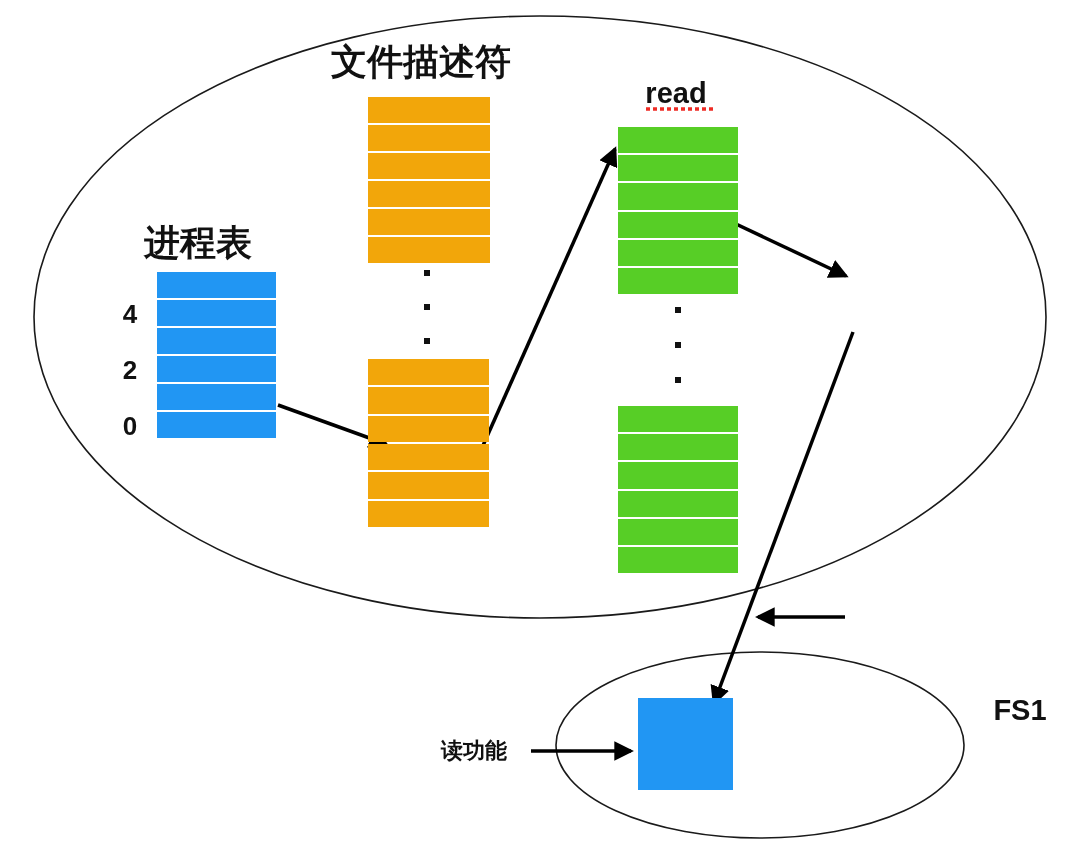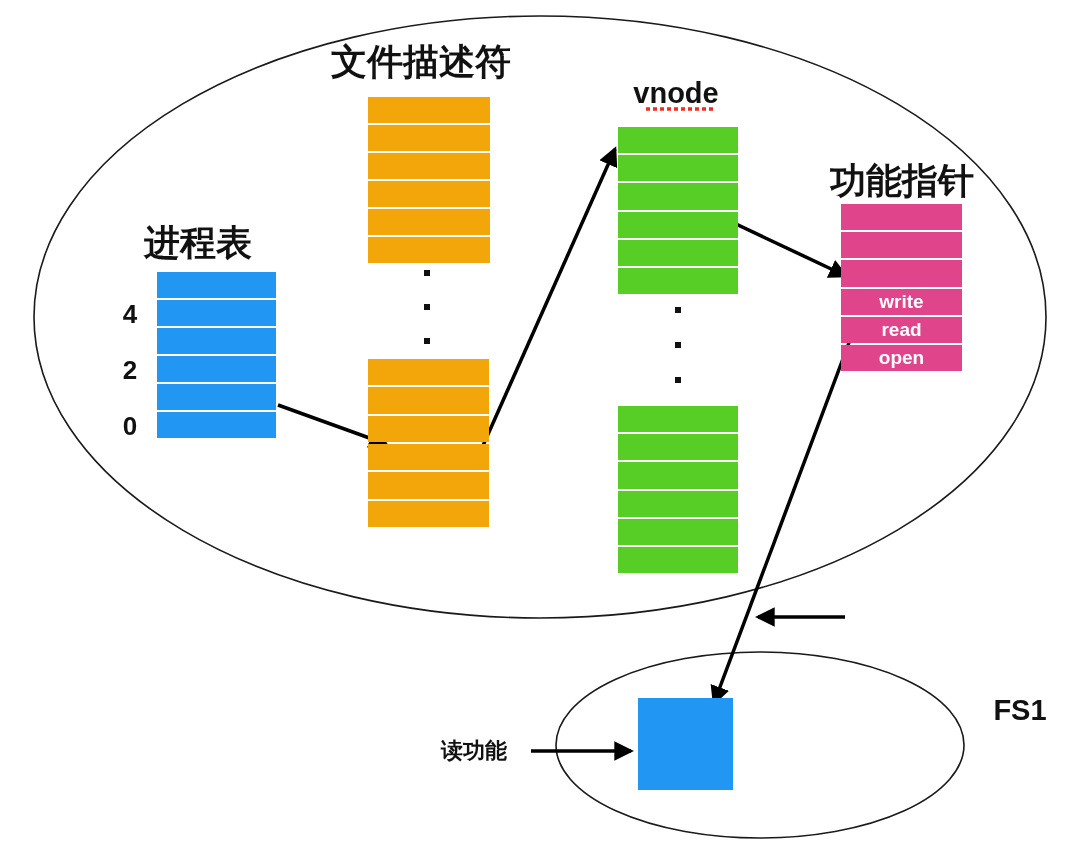--- a/index.html
+++ b/index.html
@@ -61,23 +61,22 @@
 
     <line x1="845" y1="617" x2="758" y2="617" style="stroke:var(--line_black)" stroke-width="3.5" marker-end="url(#arrow)"></line>
 
     <line x1="531" y1="751" x2="631" y2="751" style="stroke:var(--line_black)" stroke-width="3.5" marker-end="url(#arrow)"></line>
   </svg>
 
   <div class="lbl lbl-cn" style="left:198px; top:243px;">进程表</div>
 
   <div class="lbl lbl-cn" style="left:421px; top:62px;">文件描述符</div>
 
-  <div class="lbl lbl-en" style="left:676px; top:93px;">vnode</div>
+  <div class="lbl lbl-en" style="left:676px; top:93px;">read</div>
 
-  <div class="lbl lbl-cn" style="left:902px; top:181px;">功能指针</div>
 
 
   <div class="lbl lbl-en" style="left:1020px; top:710px;">FS1</div>
 
   <div class="lbl lbl-cn" style="left:474px; top:751px; font-size:22px;">读功能</div>
 
   <div class="lbl lbl-num" style="left:130px; top:314px;">4</div>
   <div class="lbl lbl-num" style="left:130px; top:370px;">2</div>
   <div class="lbl lbl-num" style="left:130px; top:426px;">0</div>
 
@@ -119,34 +118,20 @@
 
   <div class="tbl t-green" style="left:618px; top:406px; width:120px; height:167px;">
       <div class="row"></div>
       <div class="row"></div>
       <div class="row"></div>
       <div class="row"></div>
       <div class="row"></div>
       <div class="row"></div>
     </div>
 
-  <div class="tbl t-pink" style="left:841px; top:204px; width:121px; height:167px;">
-    <div class="row"></div>
-    <div class="row"></div>
-    <div class="row"></div>
-    <div class="row">
-      <span>write</span>
-    </div>
-    <div class="row">
-      <span>read</span>
-    </div>
-    <div class="row">
-      <span>open</span>
-    </div>
-  </div>
 
   <div class="dotcol" style="left:424px; top:270px; gap:28px;">
     <div class="dot"></div>
     <div class="dot"></div>
     <div class="dot"></div>
   </div>
 
   <div class="dotcol" style="left:675px; top:307px; gap:29px;">
     <div class="dot"></div>
     <div class="dot"></div>

